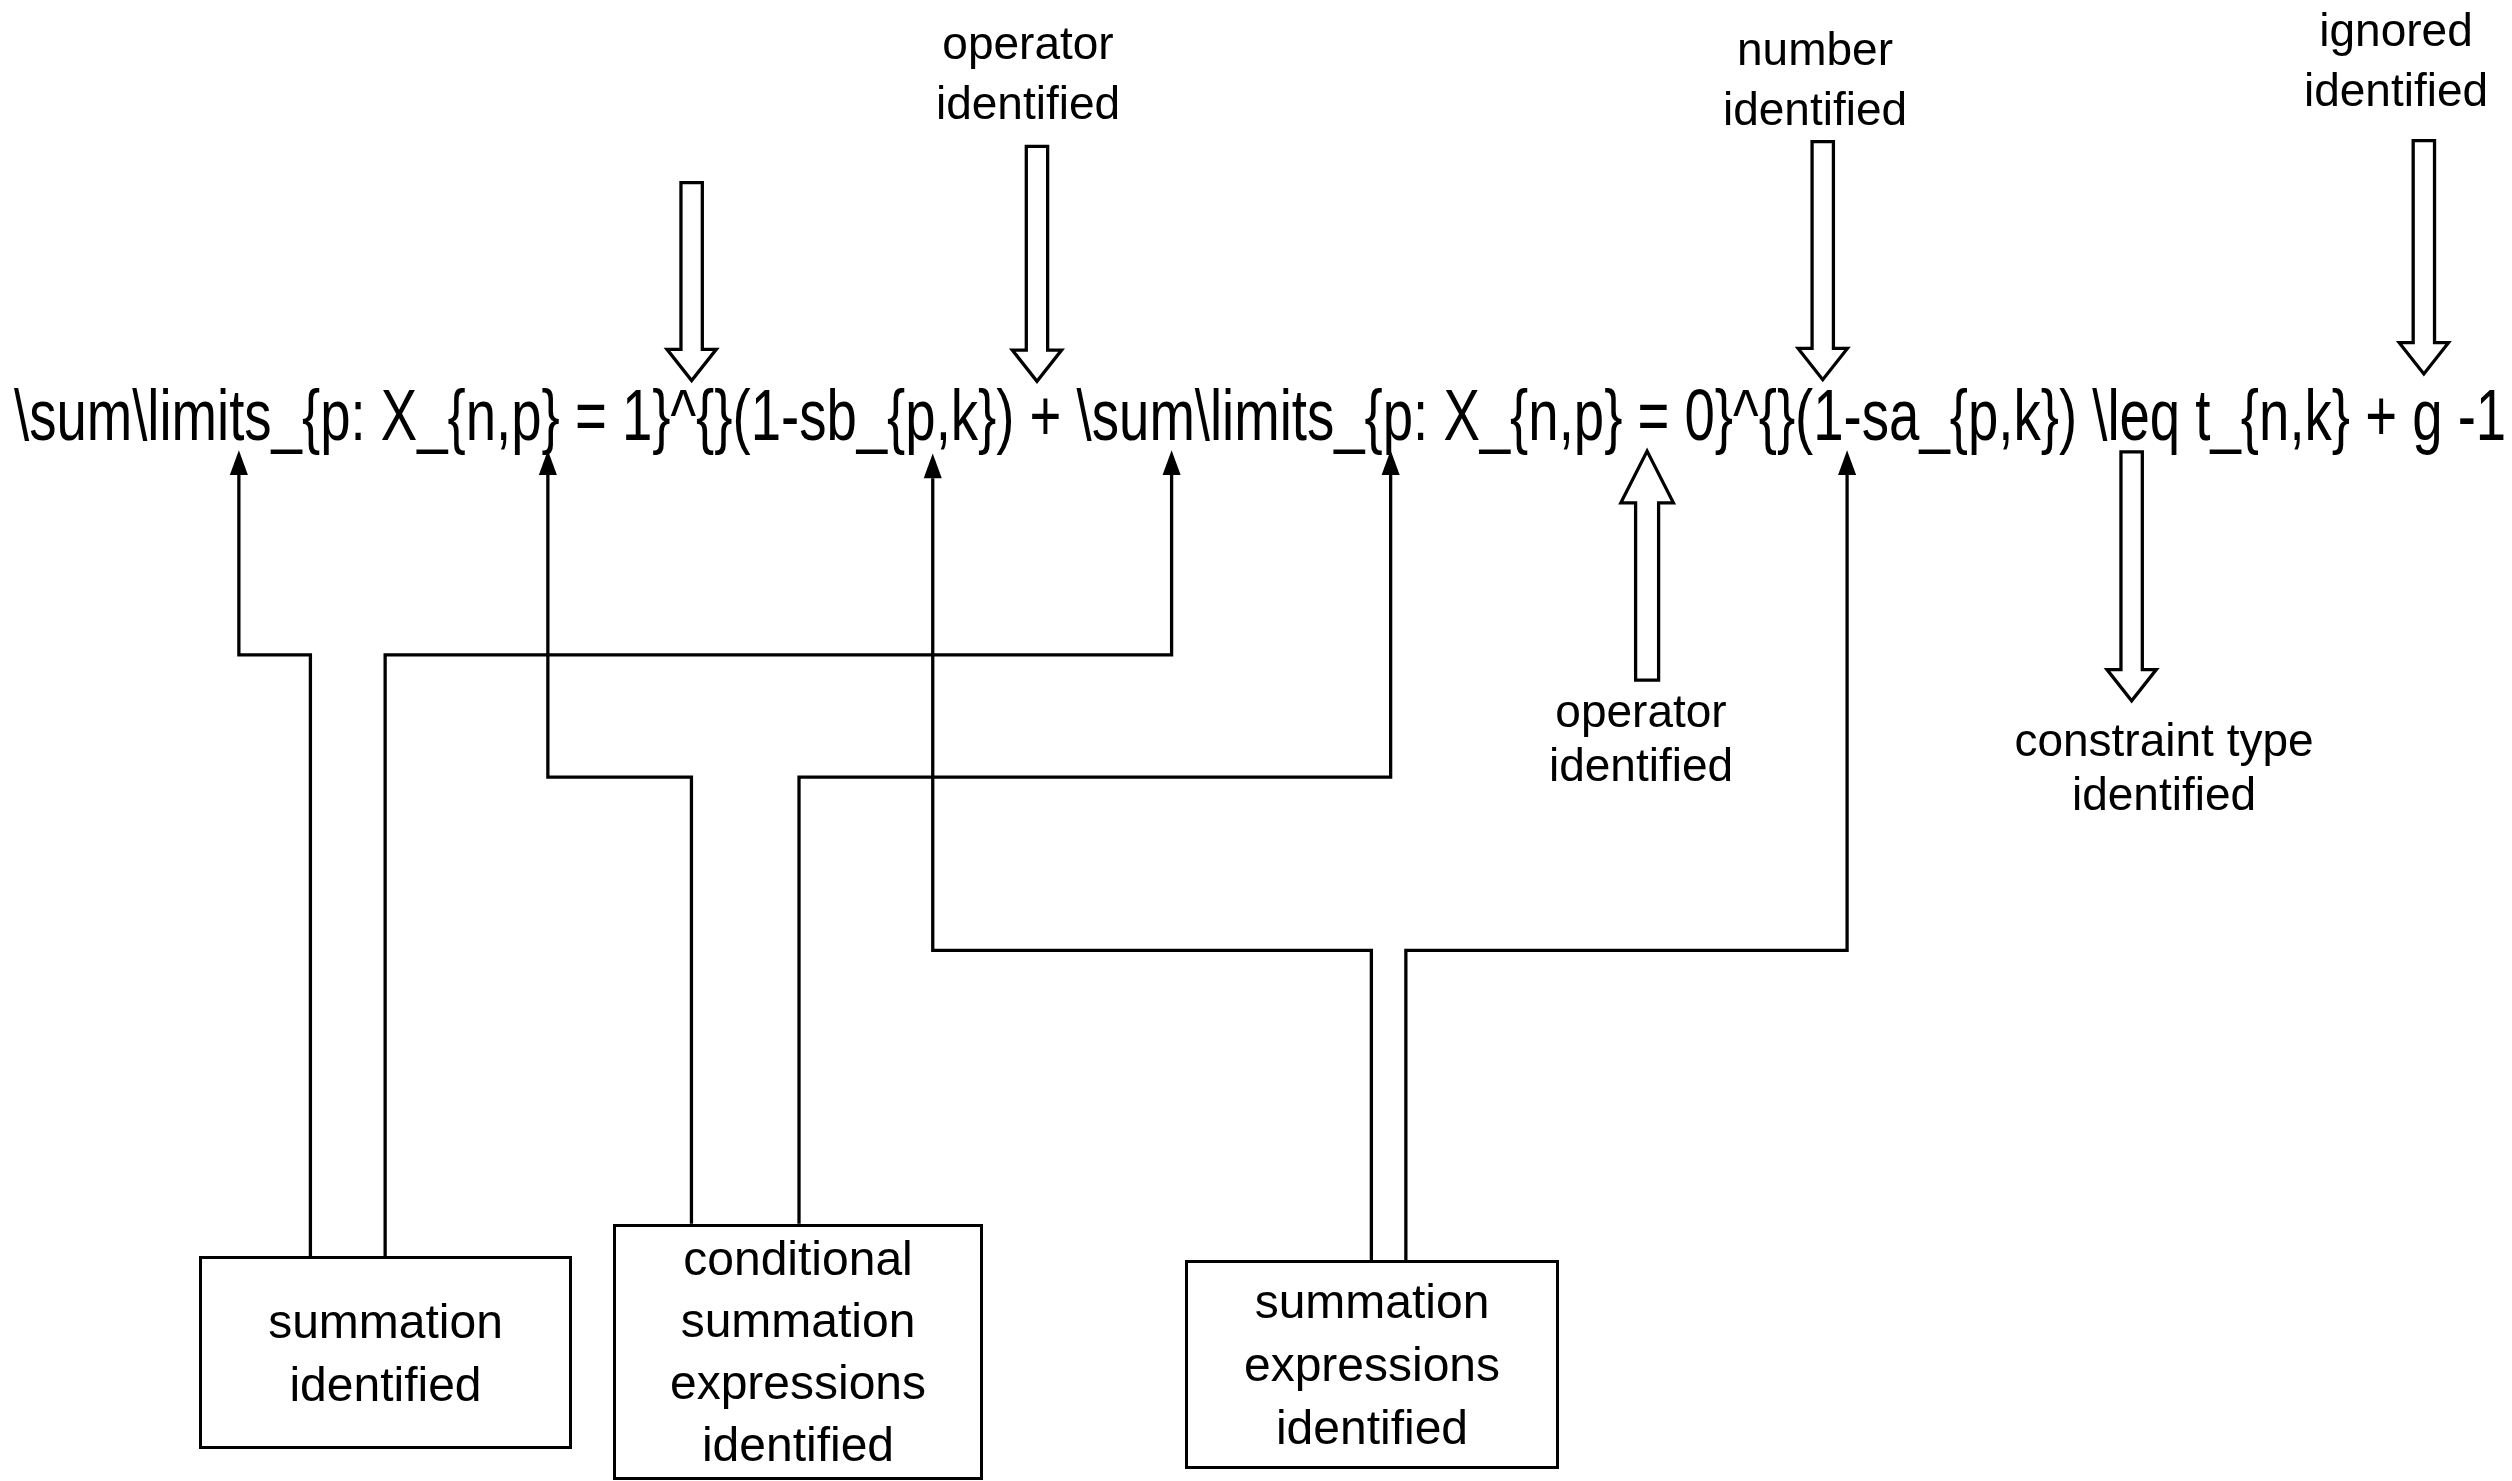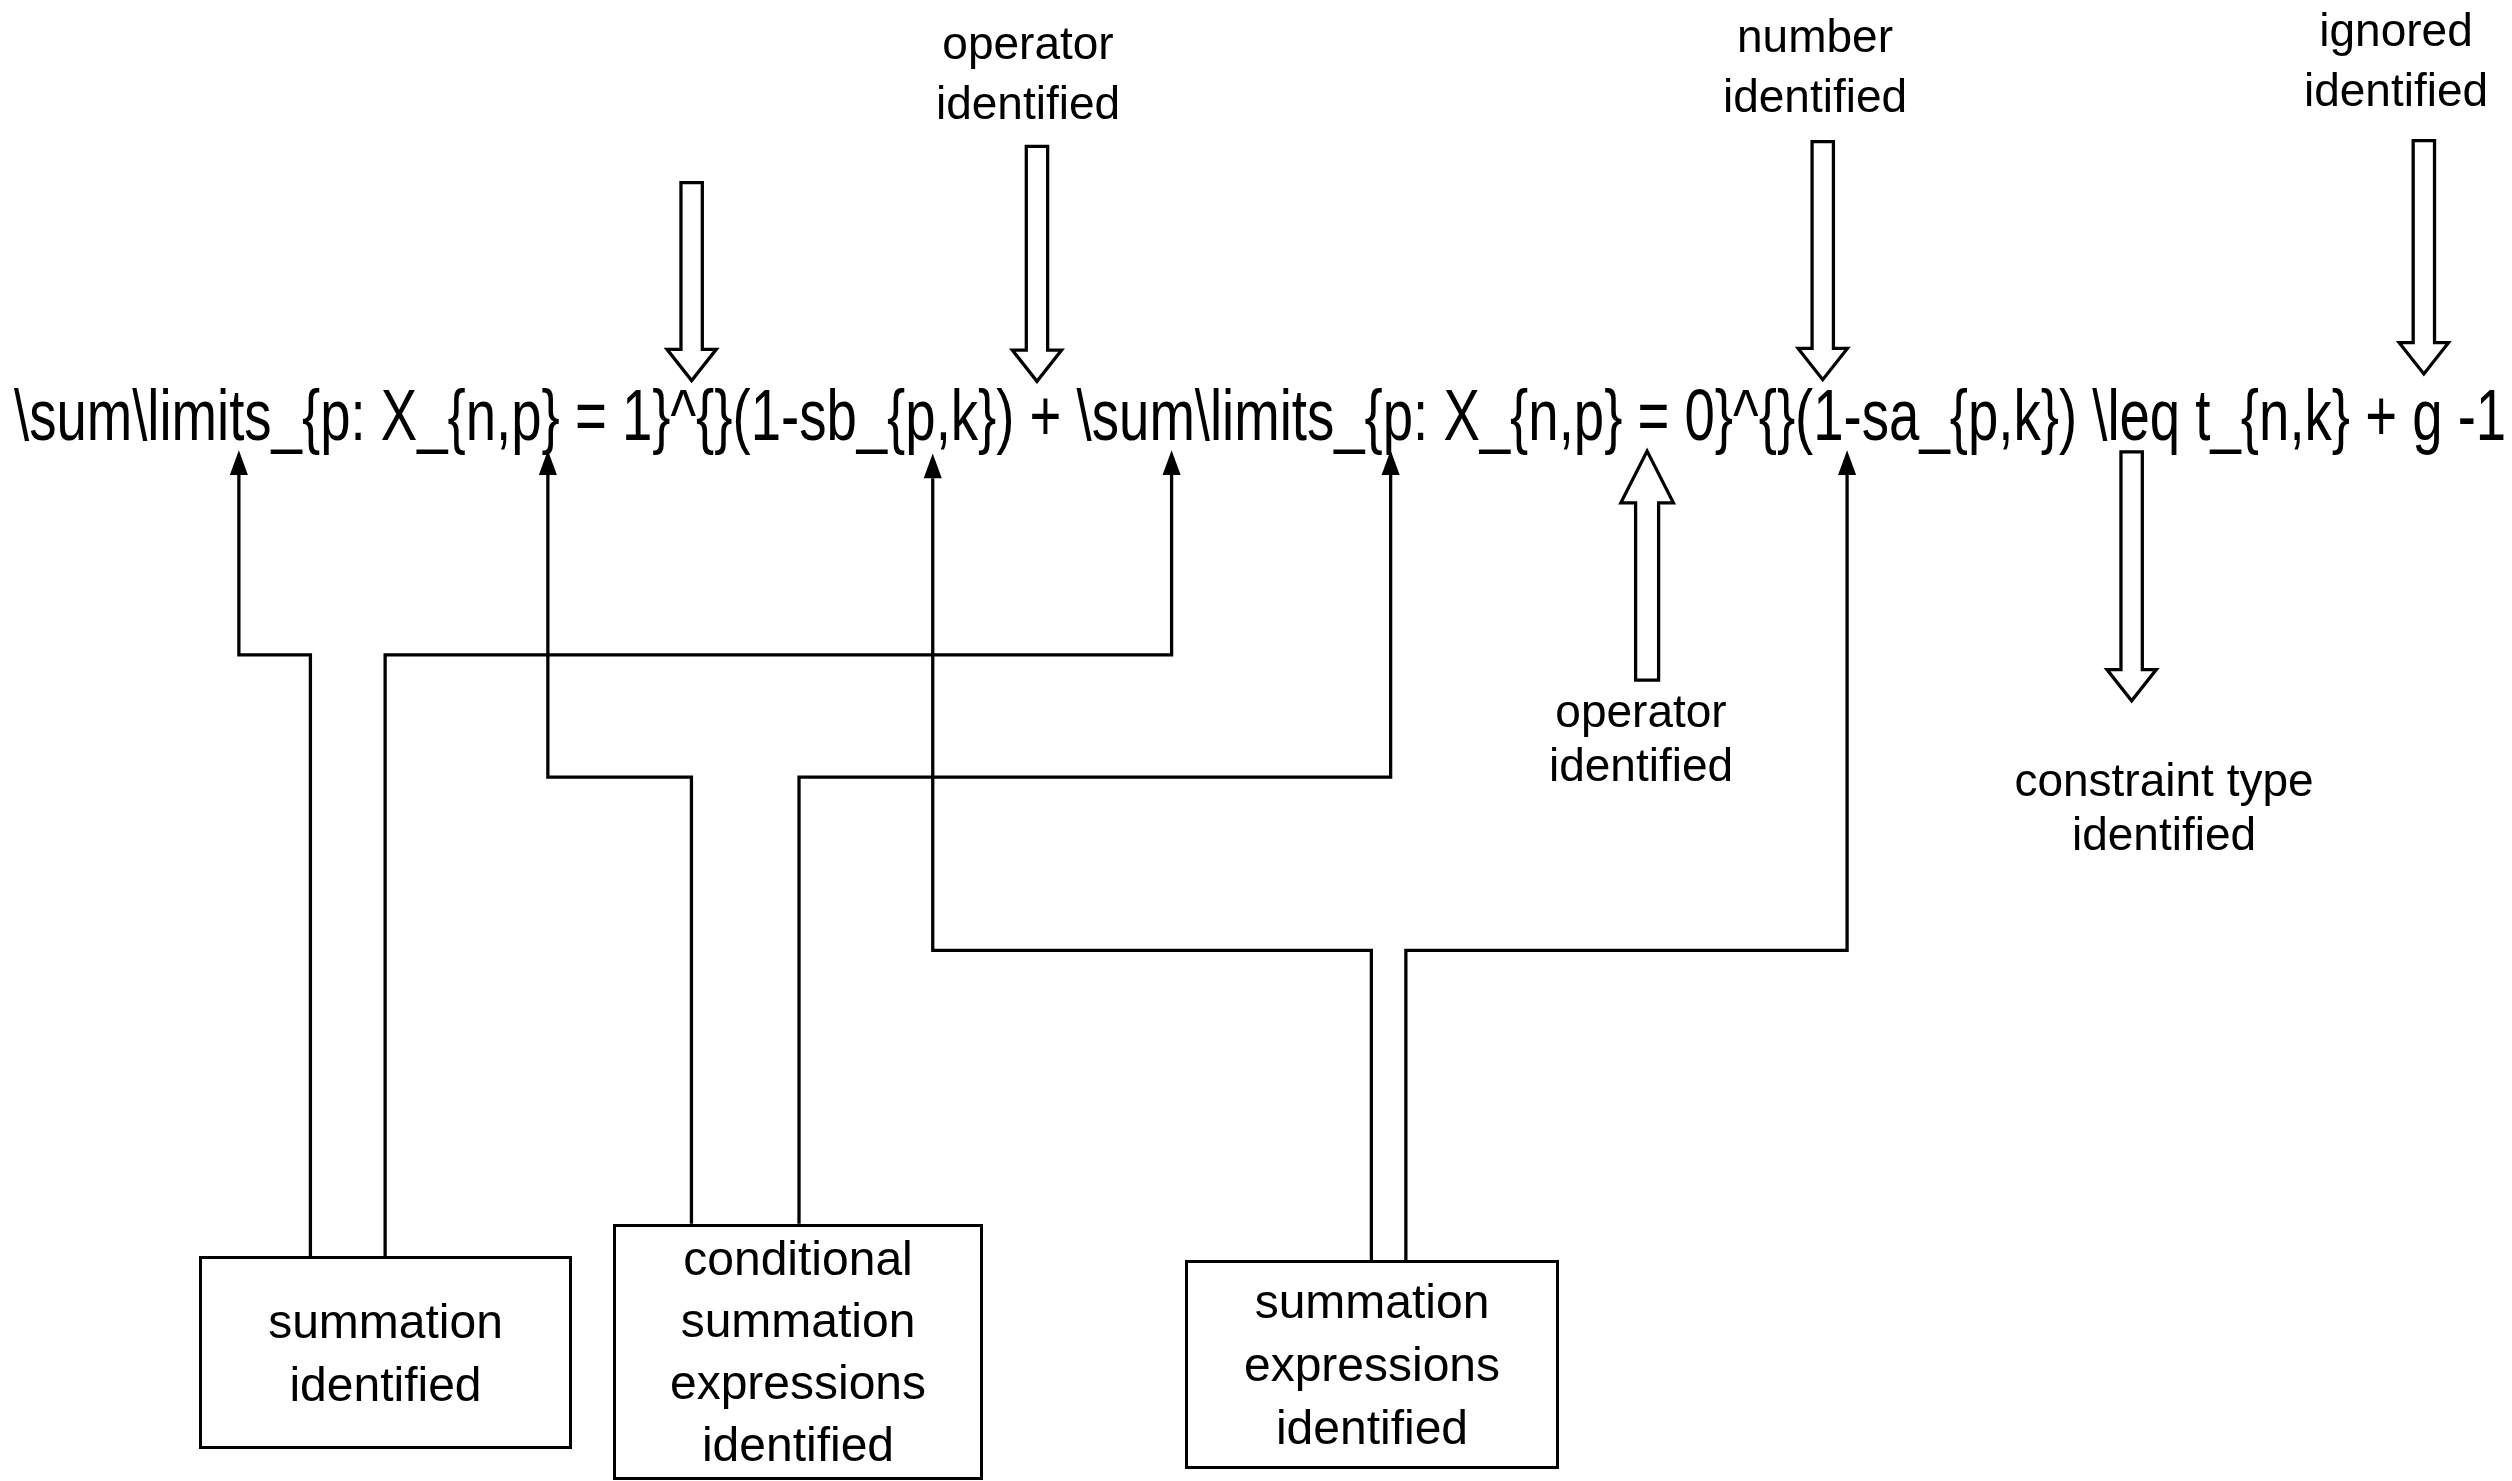--- a/index.html
+++ b/index.html
@@ -43,33 +43,33 @@
     </svg>
 
   <div id="formula-wrap"><span id="formula-text" style="transform: scaleX(0.757576);">\sum\limits_{p: X_{n,p} = 1}^{}(1-sb_{p,k}) + \sum\limits_{p: X_{n,p} = 0}^{}(1-sa_{p,k}) \leq t_{n,k} + g -1</span></div>
 
   <div class="label" style="left:647px;top:20px;">
   </div>
   <div class="label" style="left:1028px;top:13px;">
     <div>operator</div>
     <div>identified</div>
   </div>
-  <div class="label" style="left:1815px;top:6px;">
+  <div class="label" style="left:1815px;top:19px;">
     <div>number</div>
     <div>identified</div>
   </div>
   <div class="label" style="left:2396px;top:0px;">
     <div>ignored</div>
     <div>identified</div>
   </div>
   <div class="label mid" style="left:1641px;top:684px;">
     <div>operator</div>
     <div>identified</div>
   </div>
-  <div class="label mid" style="left:2164px;top:713px;margin-top:40px;">
+  <div class="label mid" style="left:2164px;top:713px;">
     <div>constraint type</div>
     <div>identified</div>
   </div>
 
   <div class="box" style="left:199px;top:1256px;width:373px;height:193px;">
     <div>summation</div>
     <div>identified</div>
   </div>
   <div class="box" style="left:613px;top:1224px;width:370px;height:256px;line-height:62px;">
     <div>conditional</div>

